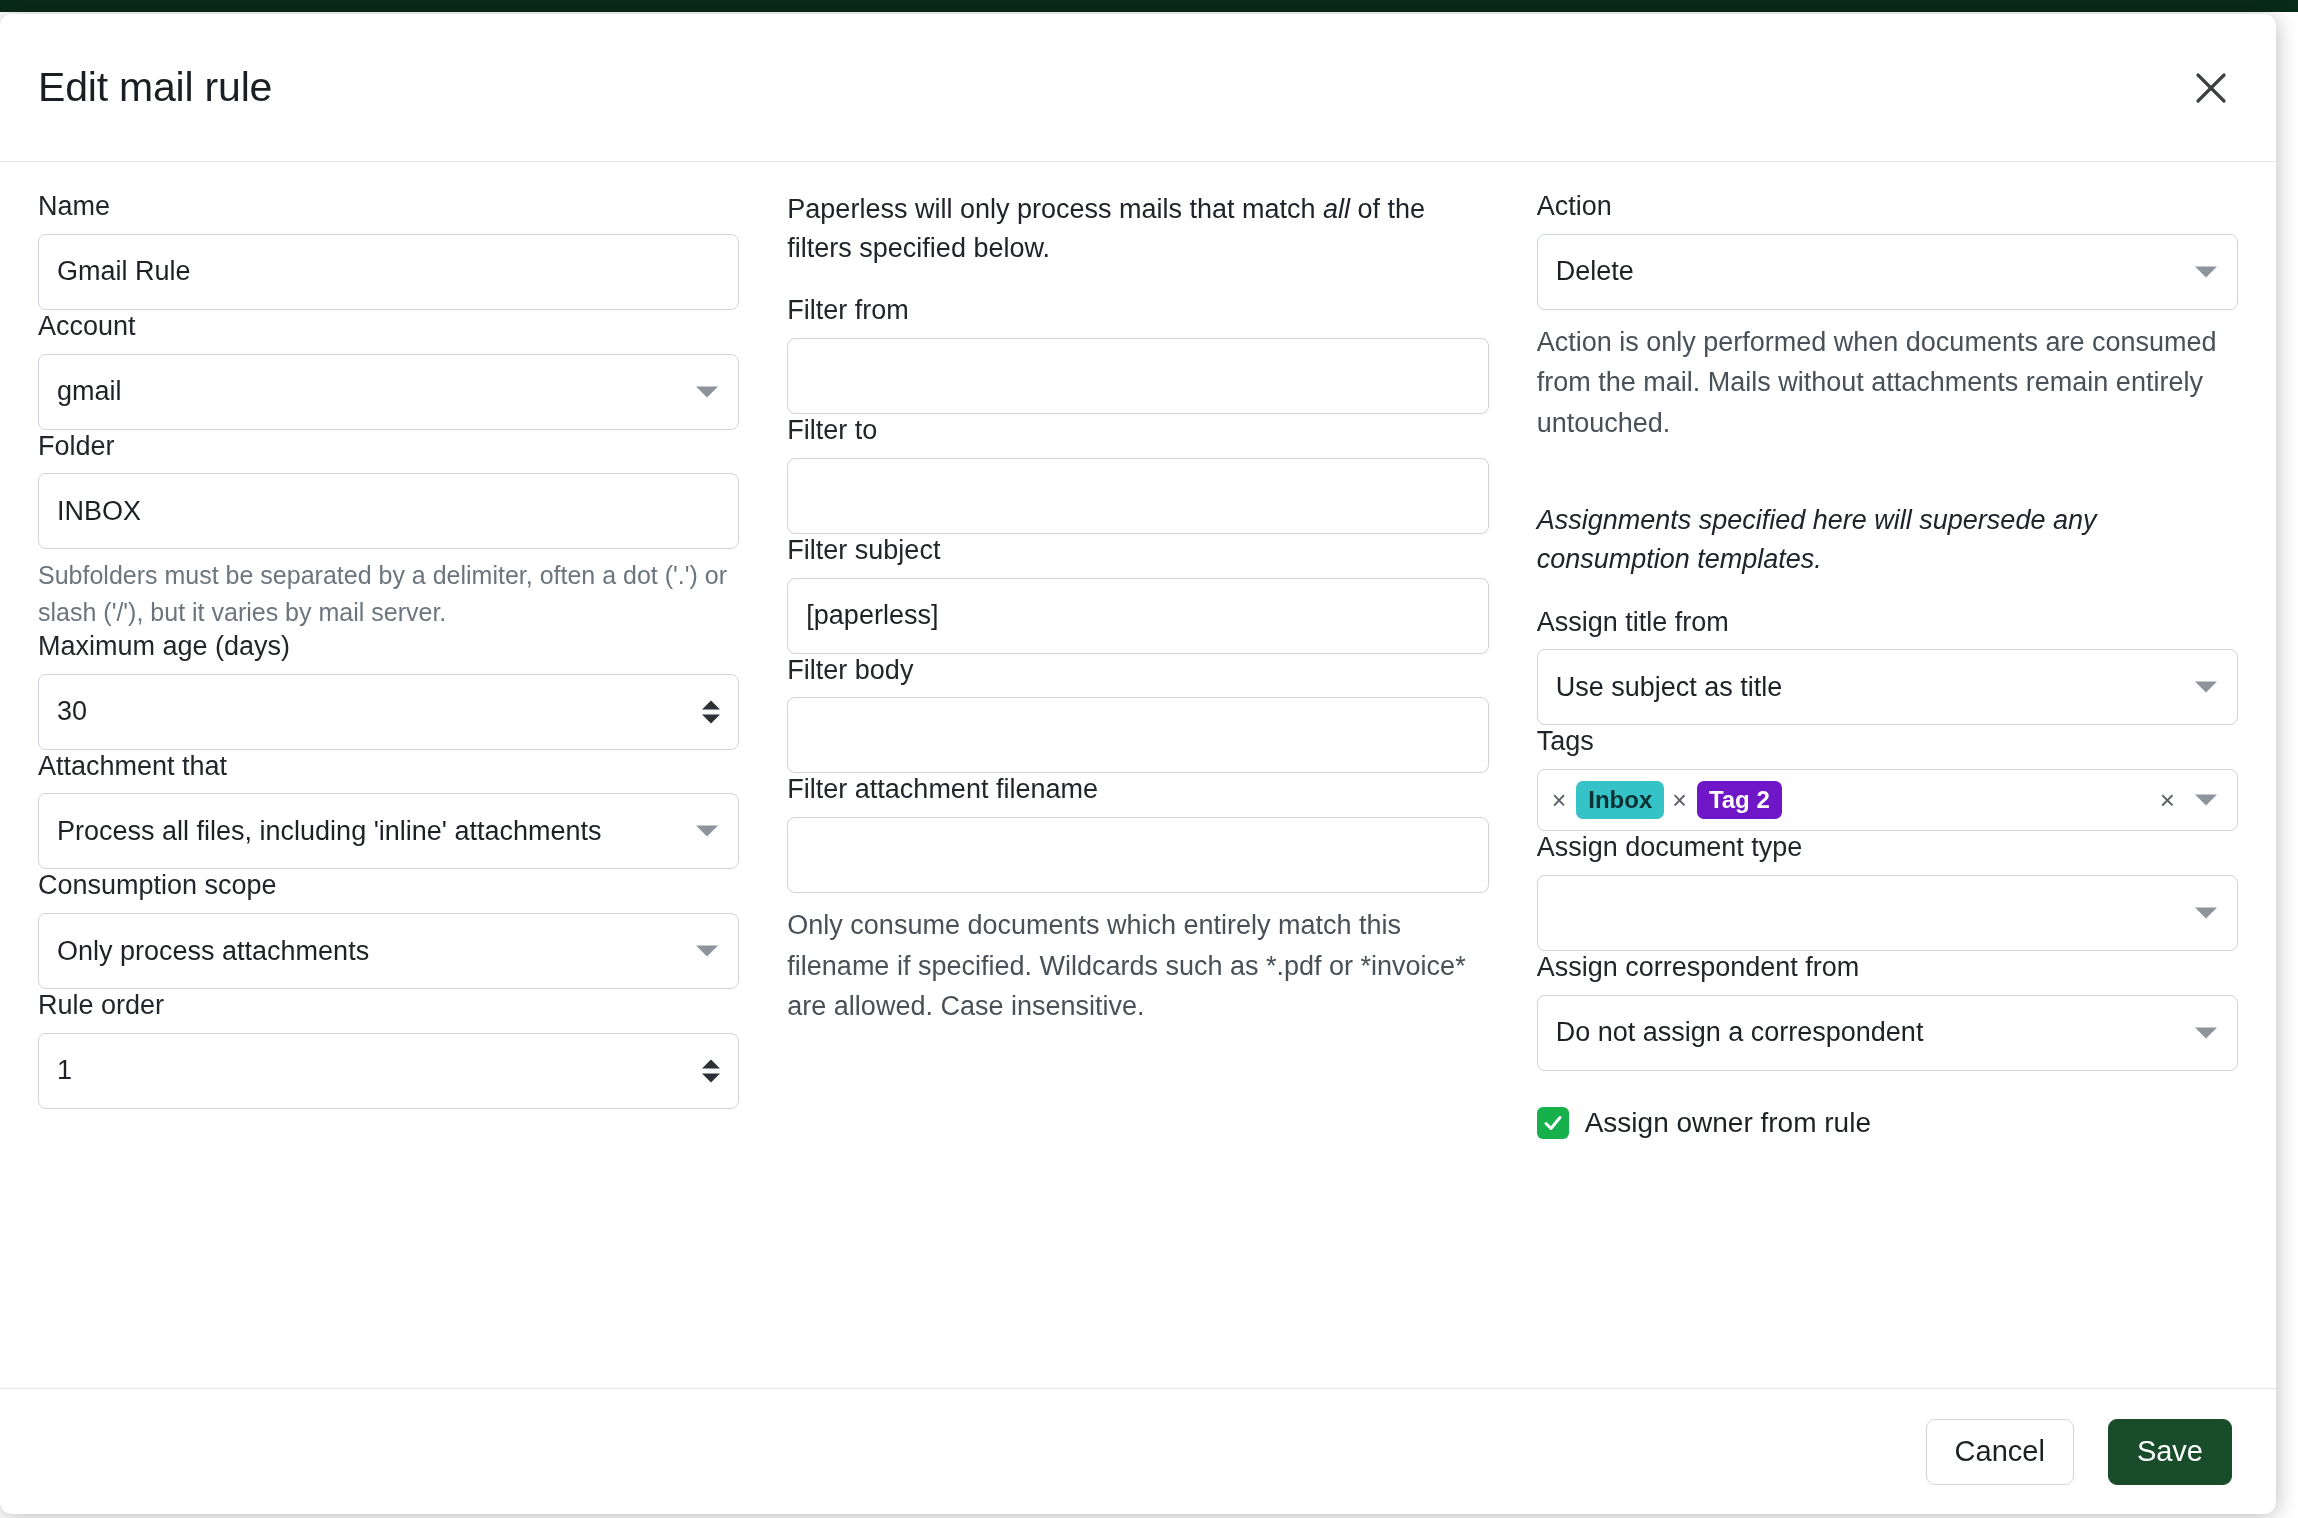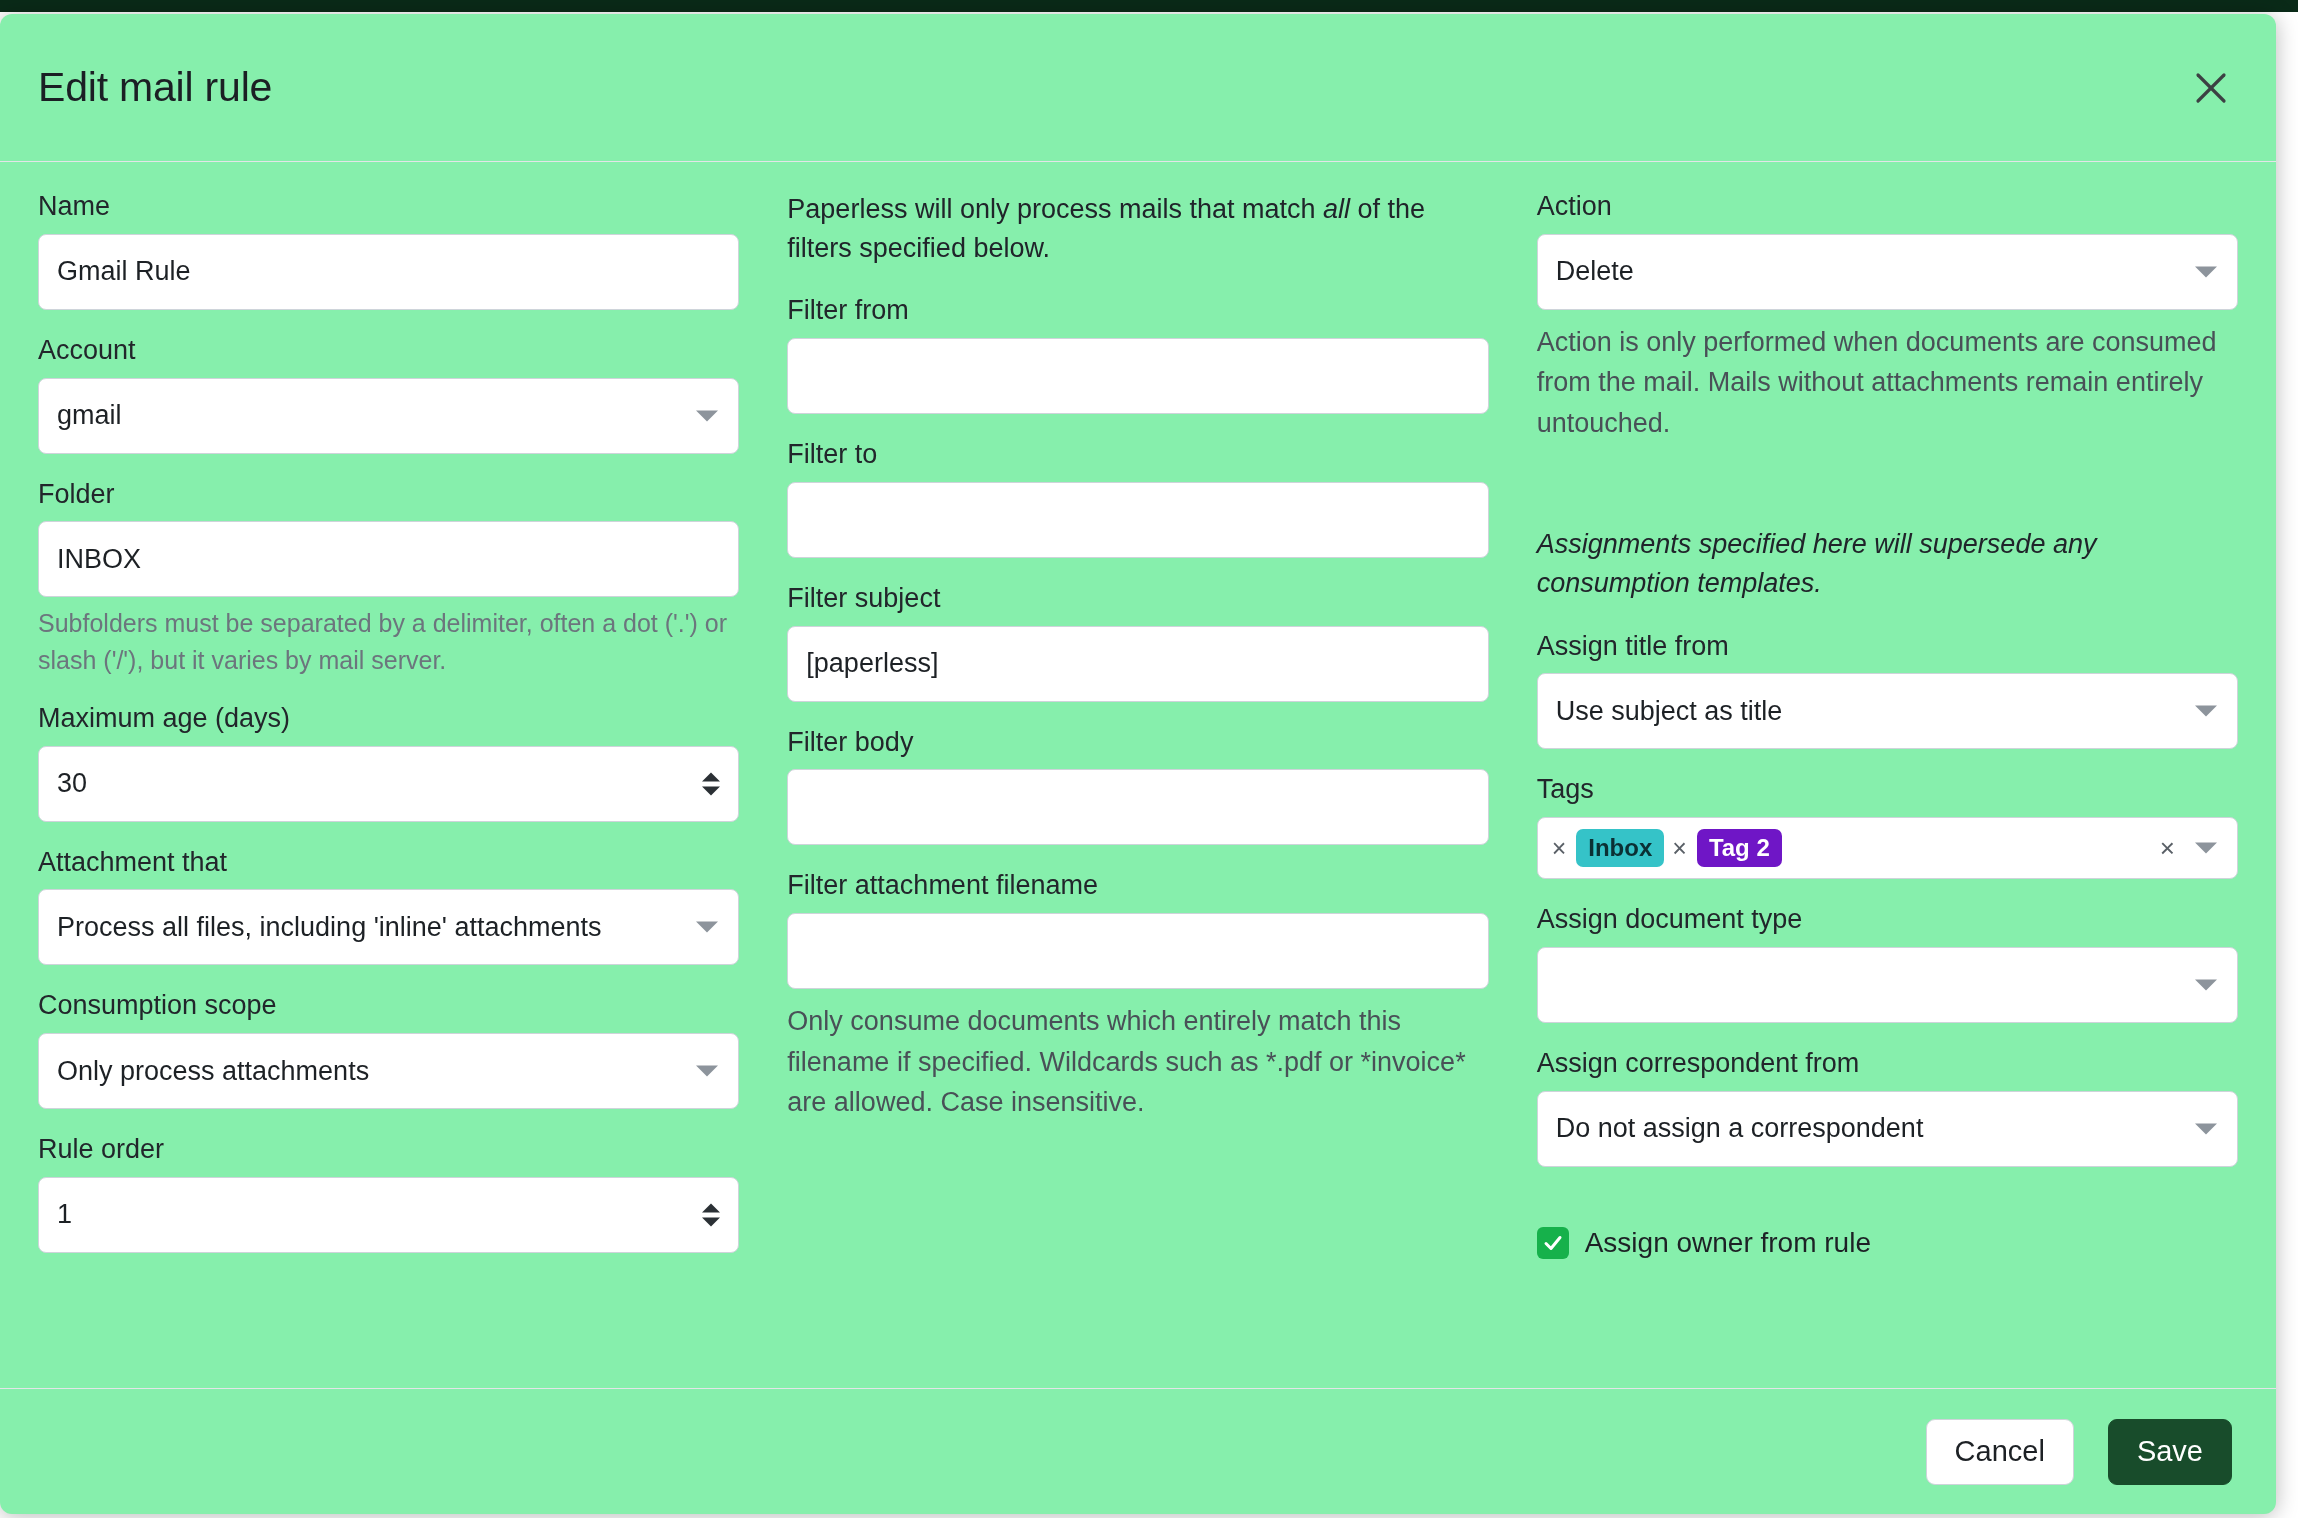--- a/index.html
+++ b/index.html
@@ -23,21 +23,21 @@
     background: #0a2a18;
   }
 
   
   .modal {
     position: absolute;
     left: 0px;
     top: 14px;
     width: 2276px;
     height: 1500px;
-    background: #86efac;
+    background: #ffffff;
     border-radius: 12px;
     box-shadow: 0 2px 22px rgba(0,0,0,0.28);
     display: flex;
     flex-direction: column;
     overflow: hidden;
   }
   .modal-header {
     height: 148px;
     flex: 0 0 148px;
     border-bottom: 1px solid #e3e5e8;
@@ -79,21 +79,21 @@
   .col-mid { width: 712px; }
   .col-right { width: 712px; }
 
   label.fld-label {
     display: block;
     font-size: 27px;
     color: #22262b;
     margin: 0 0 10px 0;
     line-height: 1.25;
   }
-  .field { margin-bottom: 24px; }
+  .field { }
 
   .input-box, .select-box {
     width: 100%;
     height: 76px;
     border: 1px solid #ced4da;
     border-radius: 8px;
     background: #fff;
     font-size: 27px;
     color: #1d2125;
     padding: 0 18px;

